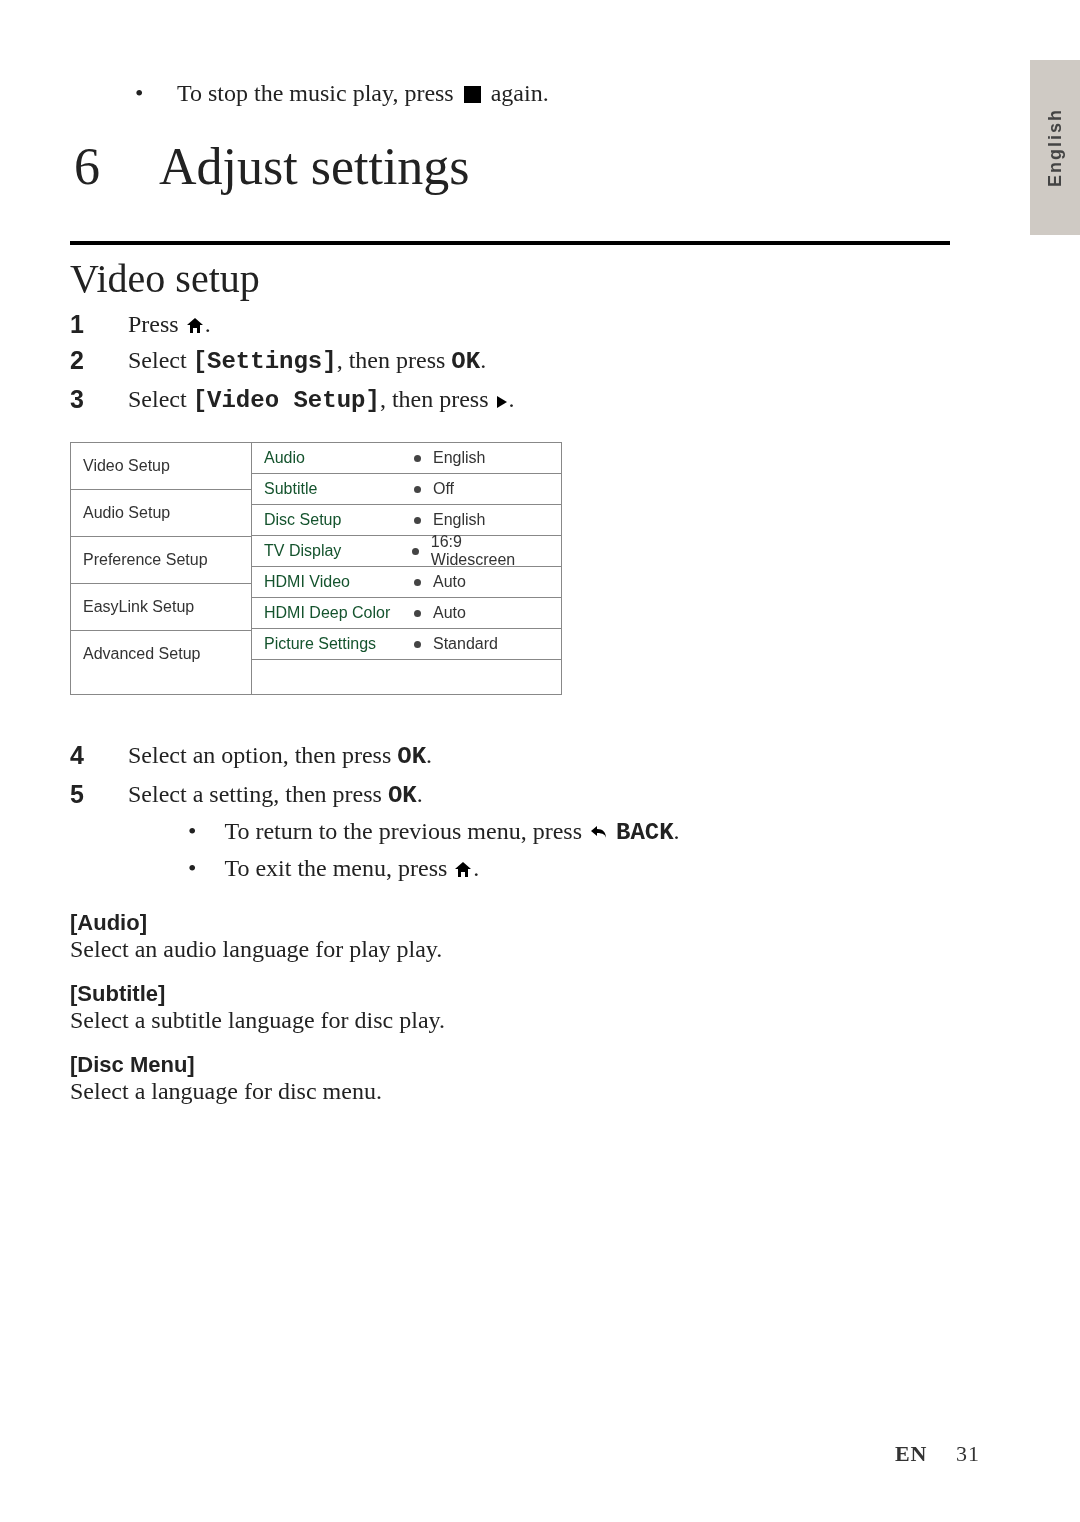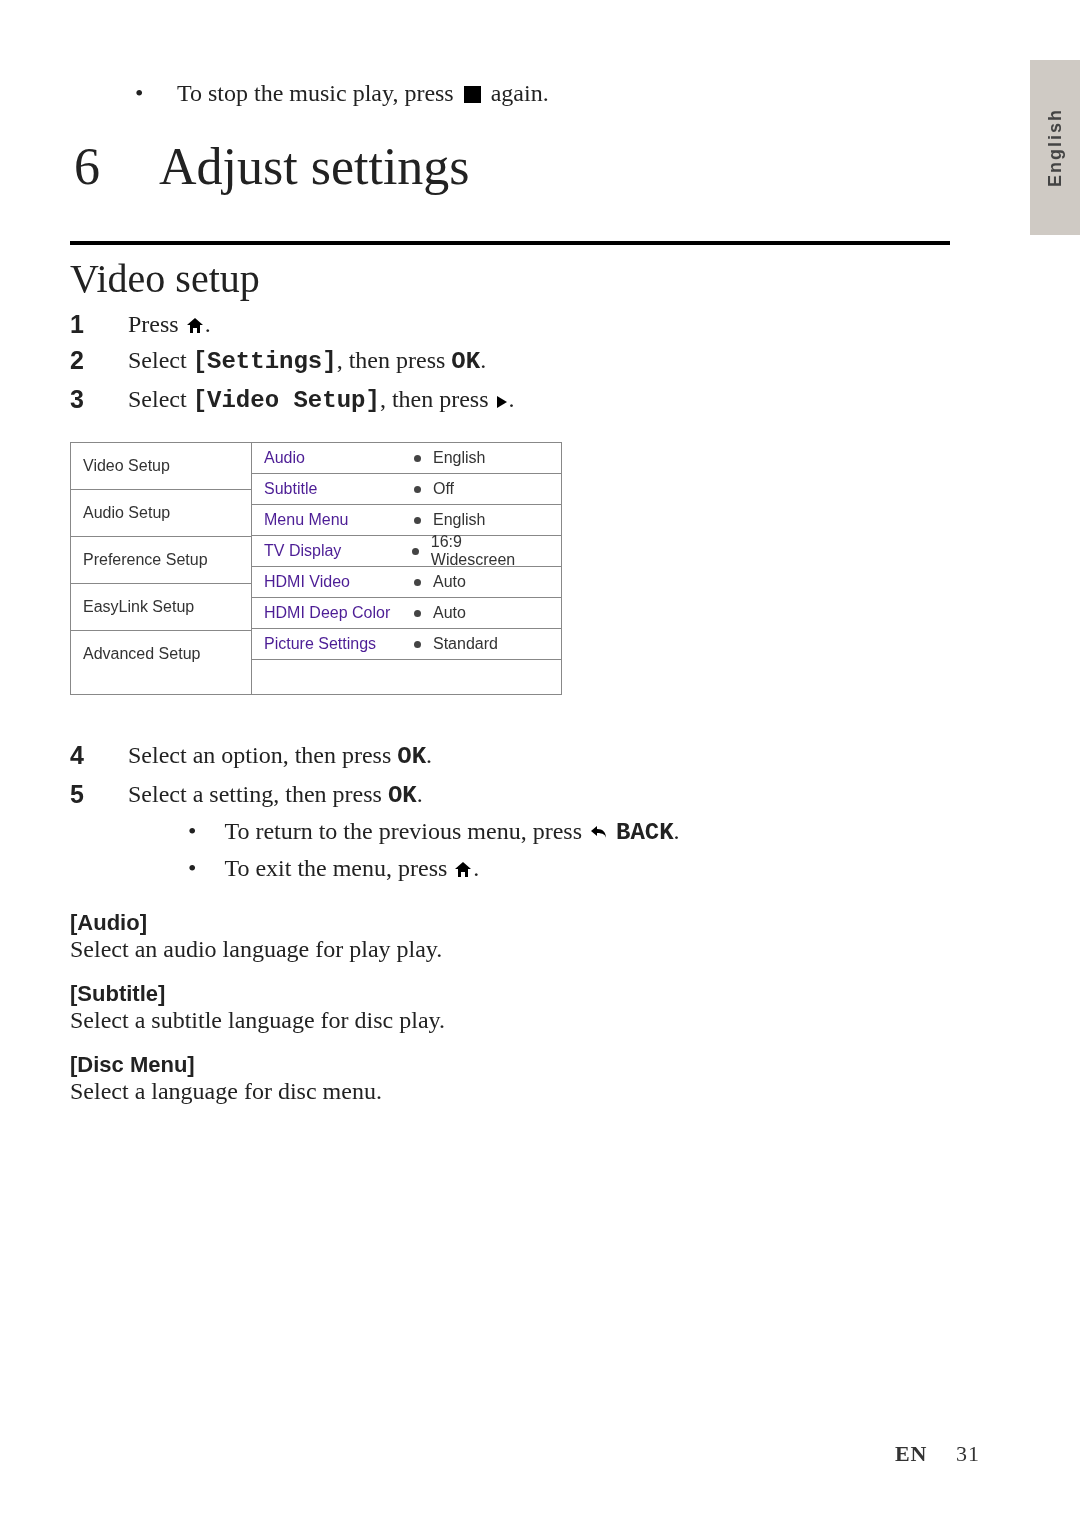--- a/index.html
+++ b/index.html
@@ -160,21 +160,21 @@
     .menu-left .cell:last-child { border-bottom: none; }
     .menu-right { flex: 1; }
     .menu-right .row {
       display: flex;
       align-items: center;
       border-bottom: 1px solid #888;
       height: 30px;
       padding: 0 12px;
     }
     .menu-right .row:last-child { border-bottom: none; height: 34px; }
-    .menu-right .label { width: 150px; color:#4c1d95; }
+    .menu-right .label { width: 150px; color:#14532d; }
     .menu-right .val { display:flex; align-items:center; color:#333; }
     .menu-right .val .dot { width:7px; height:7px; border-radius:50%; background:#444; margin-right:12px; }
     .option-section { margin-top: 10px; }
     .option-title {
       font-family: Arial, Helvetica, sans-serif;
       font-weight: bold;
       font-size: 22px;
       margin-bottom: 0;
     }
     .option-desc {
@@ -252,21 +252,21 @@
             </span>
           </div>
         <div class="row">
             <span class="label">Subtitle</span>
             <span class="val">
               <span class="dot"></span>
               <span>Off</span>
             </span>
           </div>
         <div class="row">
-            <span class="label">Menu Menu</span>
+            <span class="label">Disc Setup</span>
             <span class="val">
               <span class="dot"></span>
               <span>English</span>
             </span>
           </div>
         <div class="row">
             <span class="label">TV Display</span>
             <span class="val">
               <span class="dot"></span>
               <span>16:9 Widescreen</span>

